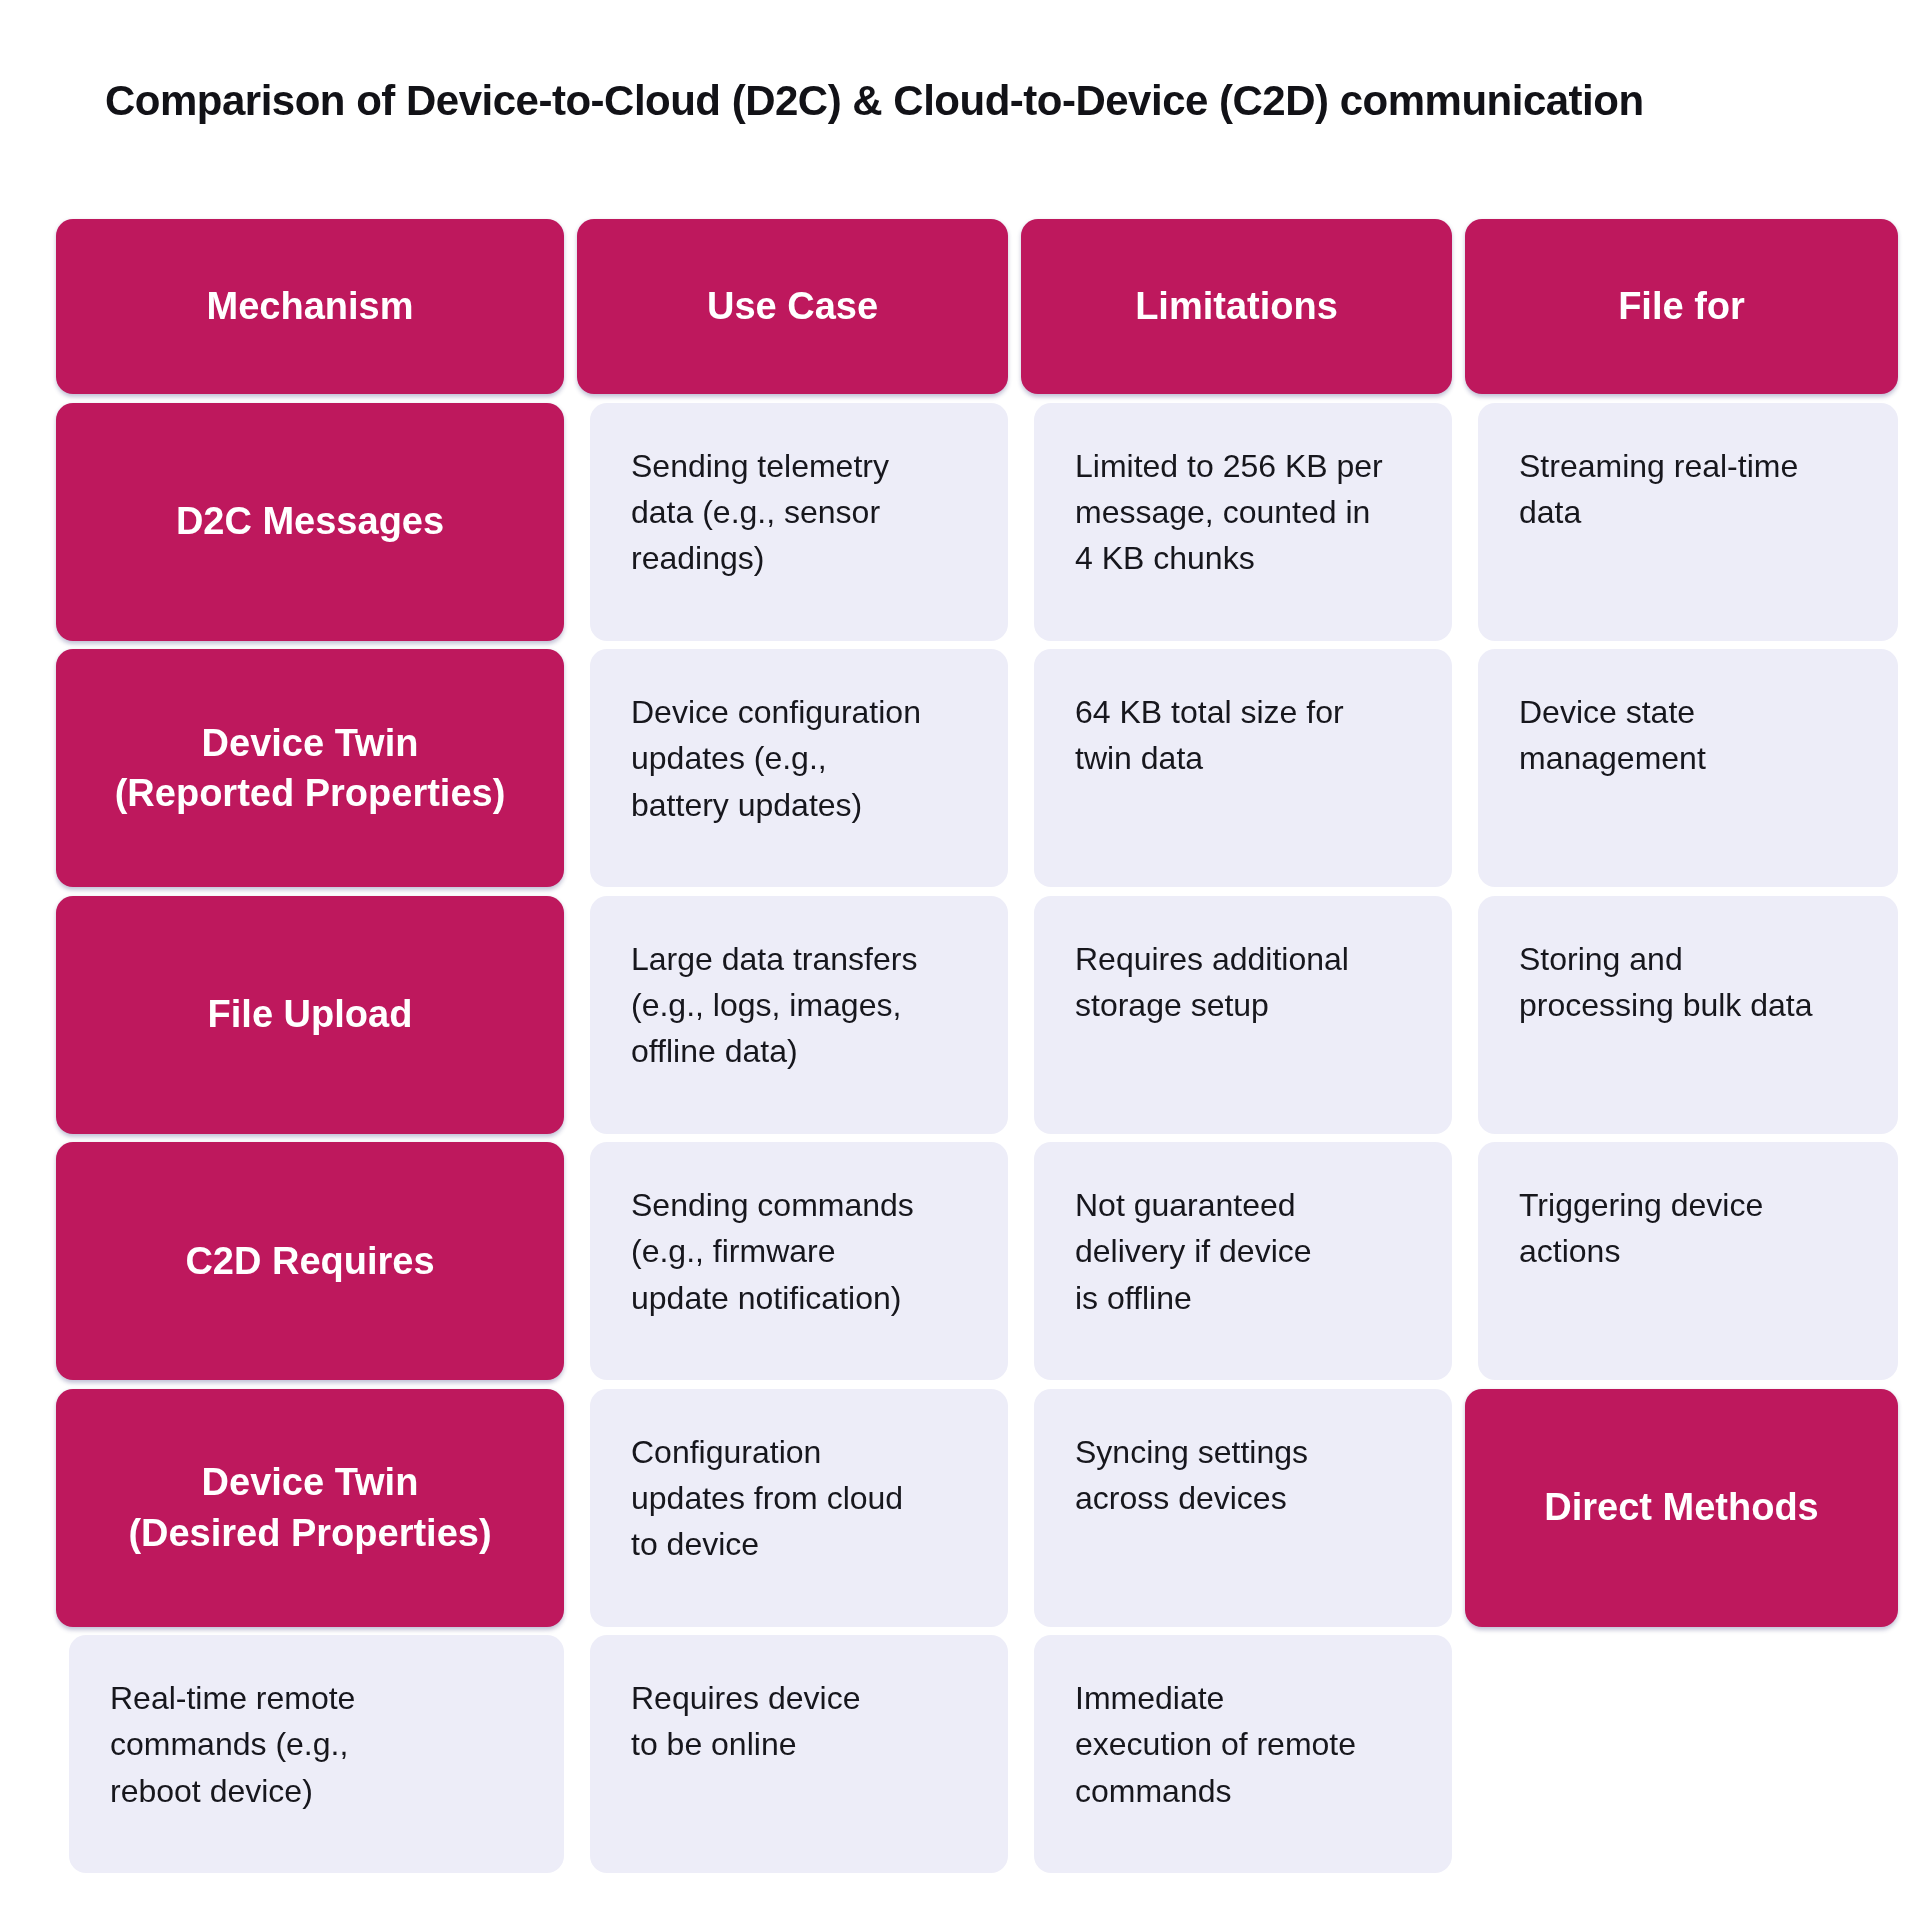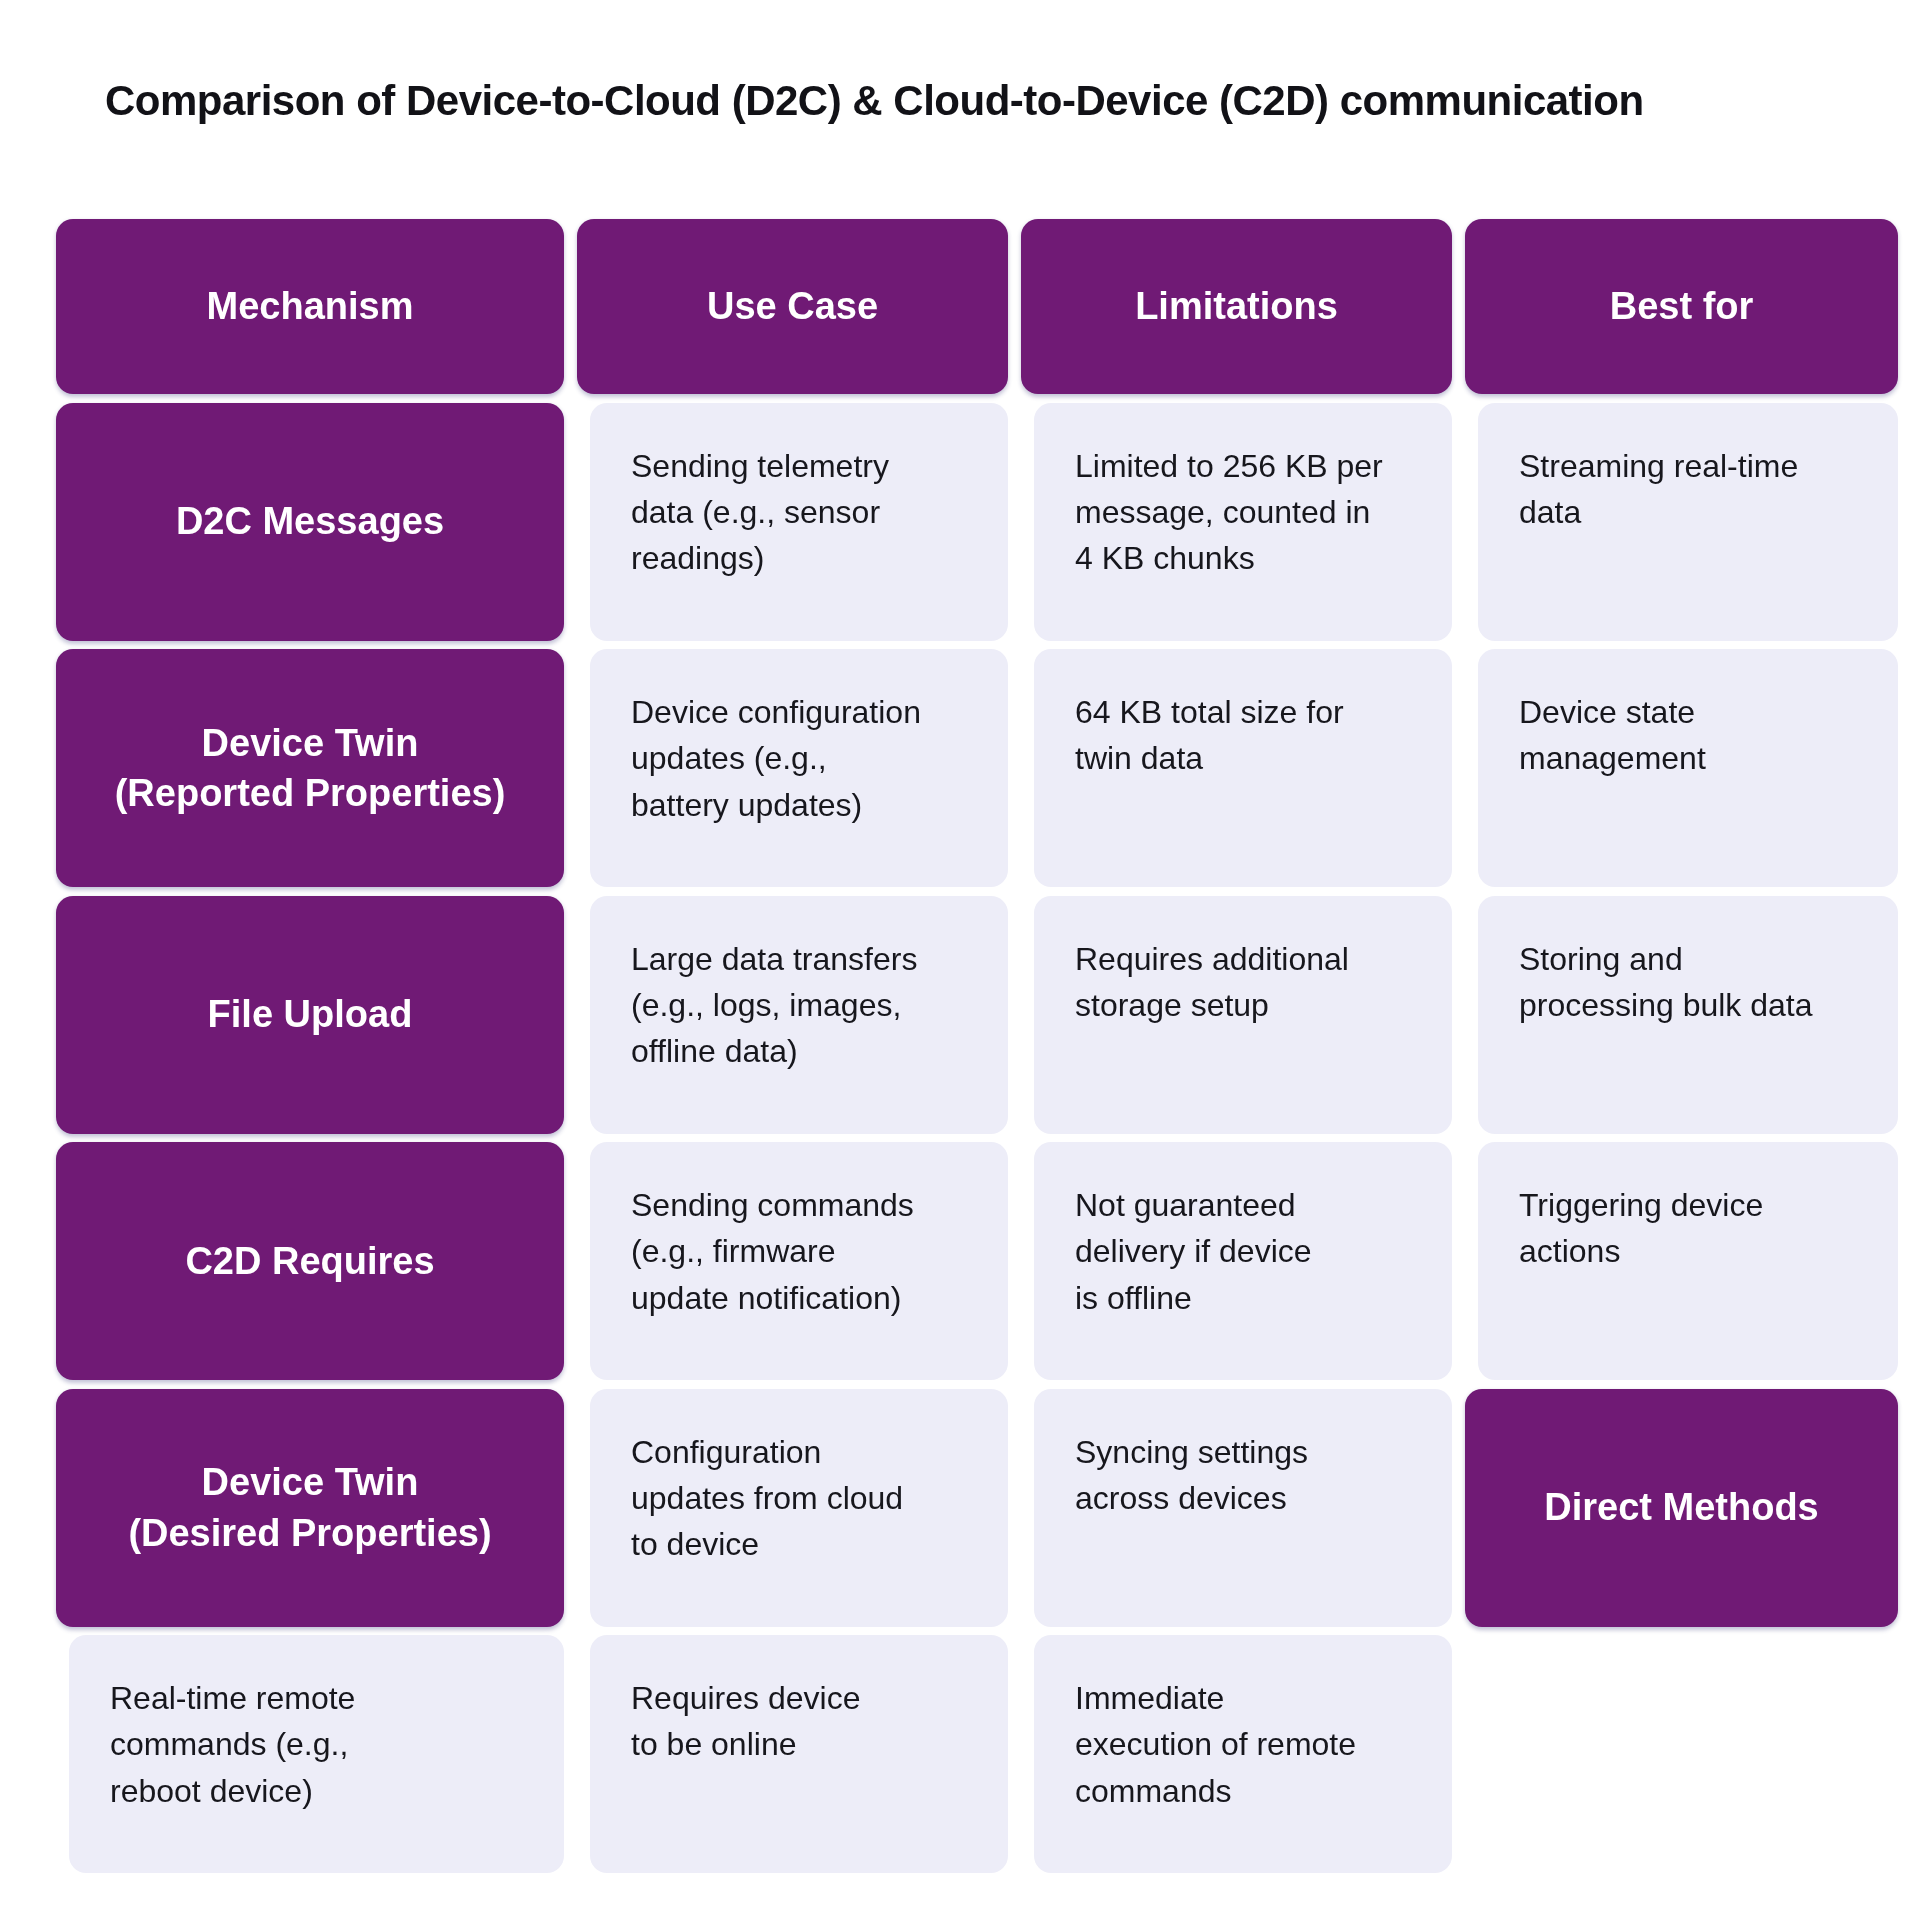--- a/index.html
+++ b/index.html
@@ -34,21 +34,21 @@
     grid-template-columns: 508px 431px 431px 433px;
     grid-template-rows: 175px repeat(6, 238px);
     column-gap: 13px;
     row-gap: 8.5px;
   }
   .cell {
     border-radius: 17px;
     box-sizing: border-box;
   }
   .head-cell, .mech-cell {
-    background: #701a75;
+    background: #be185d;
     color: #ffffff;
     font-weight: 700;
     display: flex;
     align-items: center;
     justify-content: center;
     text-align: center;
     box-shadow: 0 2.8px 4.7px rgba(40, 38, 110, 0.28);
     white-space: pre-line;
     line-height: 1.32;
   }
@@ -69,21 +69,21 @@
 
 <div class="page">
 
   <div class="title">Comparison of Device-to-Cloud (D2C) &amp; Cloud-to-Device (C2D) communication</div>
 
   <div class="table">
 
     <div class="cell head-cell">Mechanism</div>
     <div class="cell head-cell">Use Case</div>
     <div class="cell head-cell">Limitations</div>
-    <div class="cell head-cell">Best for</div>
+    <div class="cell head-cell">File for</div>
 
     <div class="cell mech-cell">D2C Messages</div>
     <div class="cell body-cell">Sending telemetry
 data (e.g., sensor
 readings)</div>
     <div class="cell body-cell">Limited to 256 KB per
 message, counted in
 4 KB chunks</div>
     <div class="cell body-cell">Streaming real-time
 data</div>

